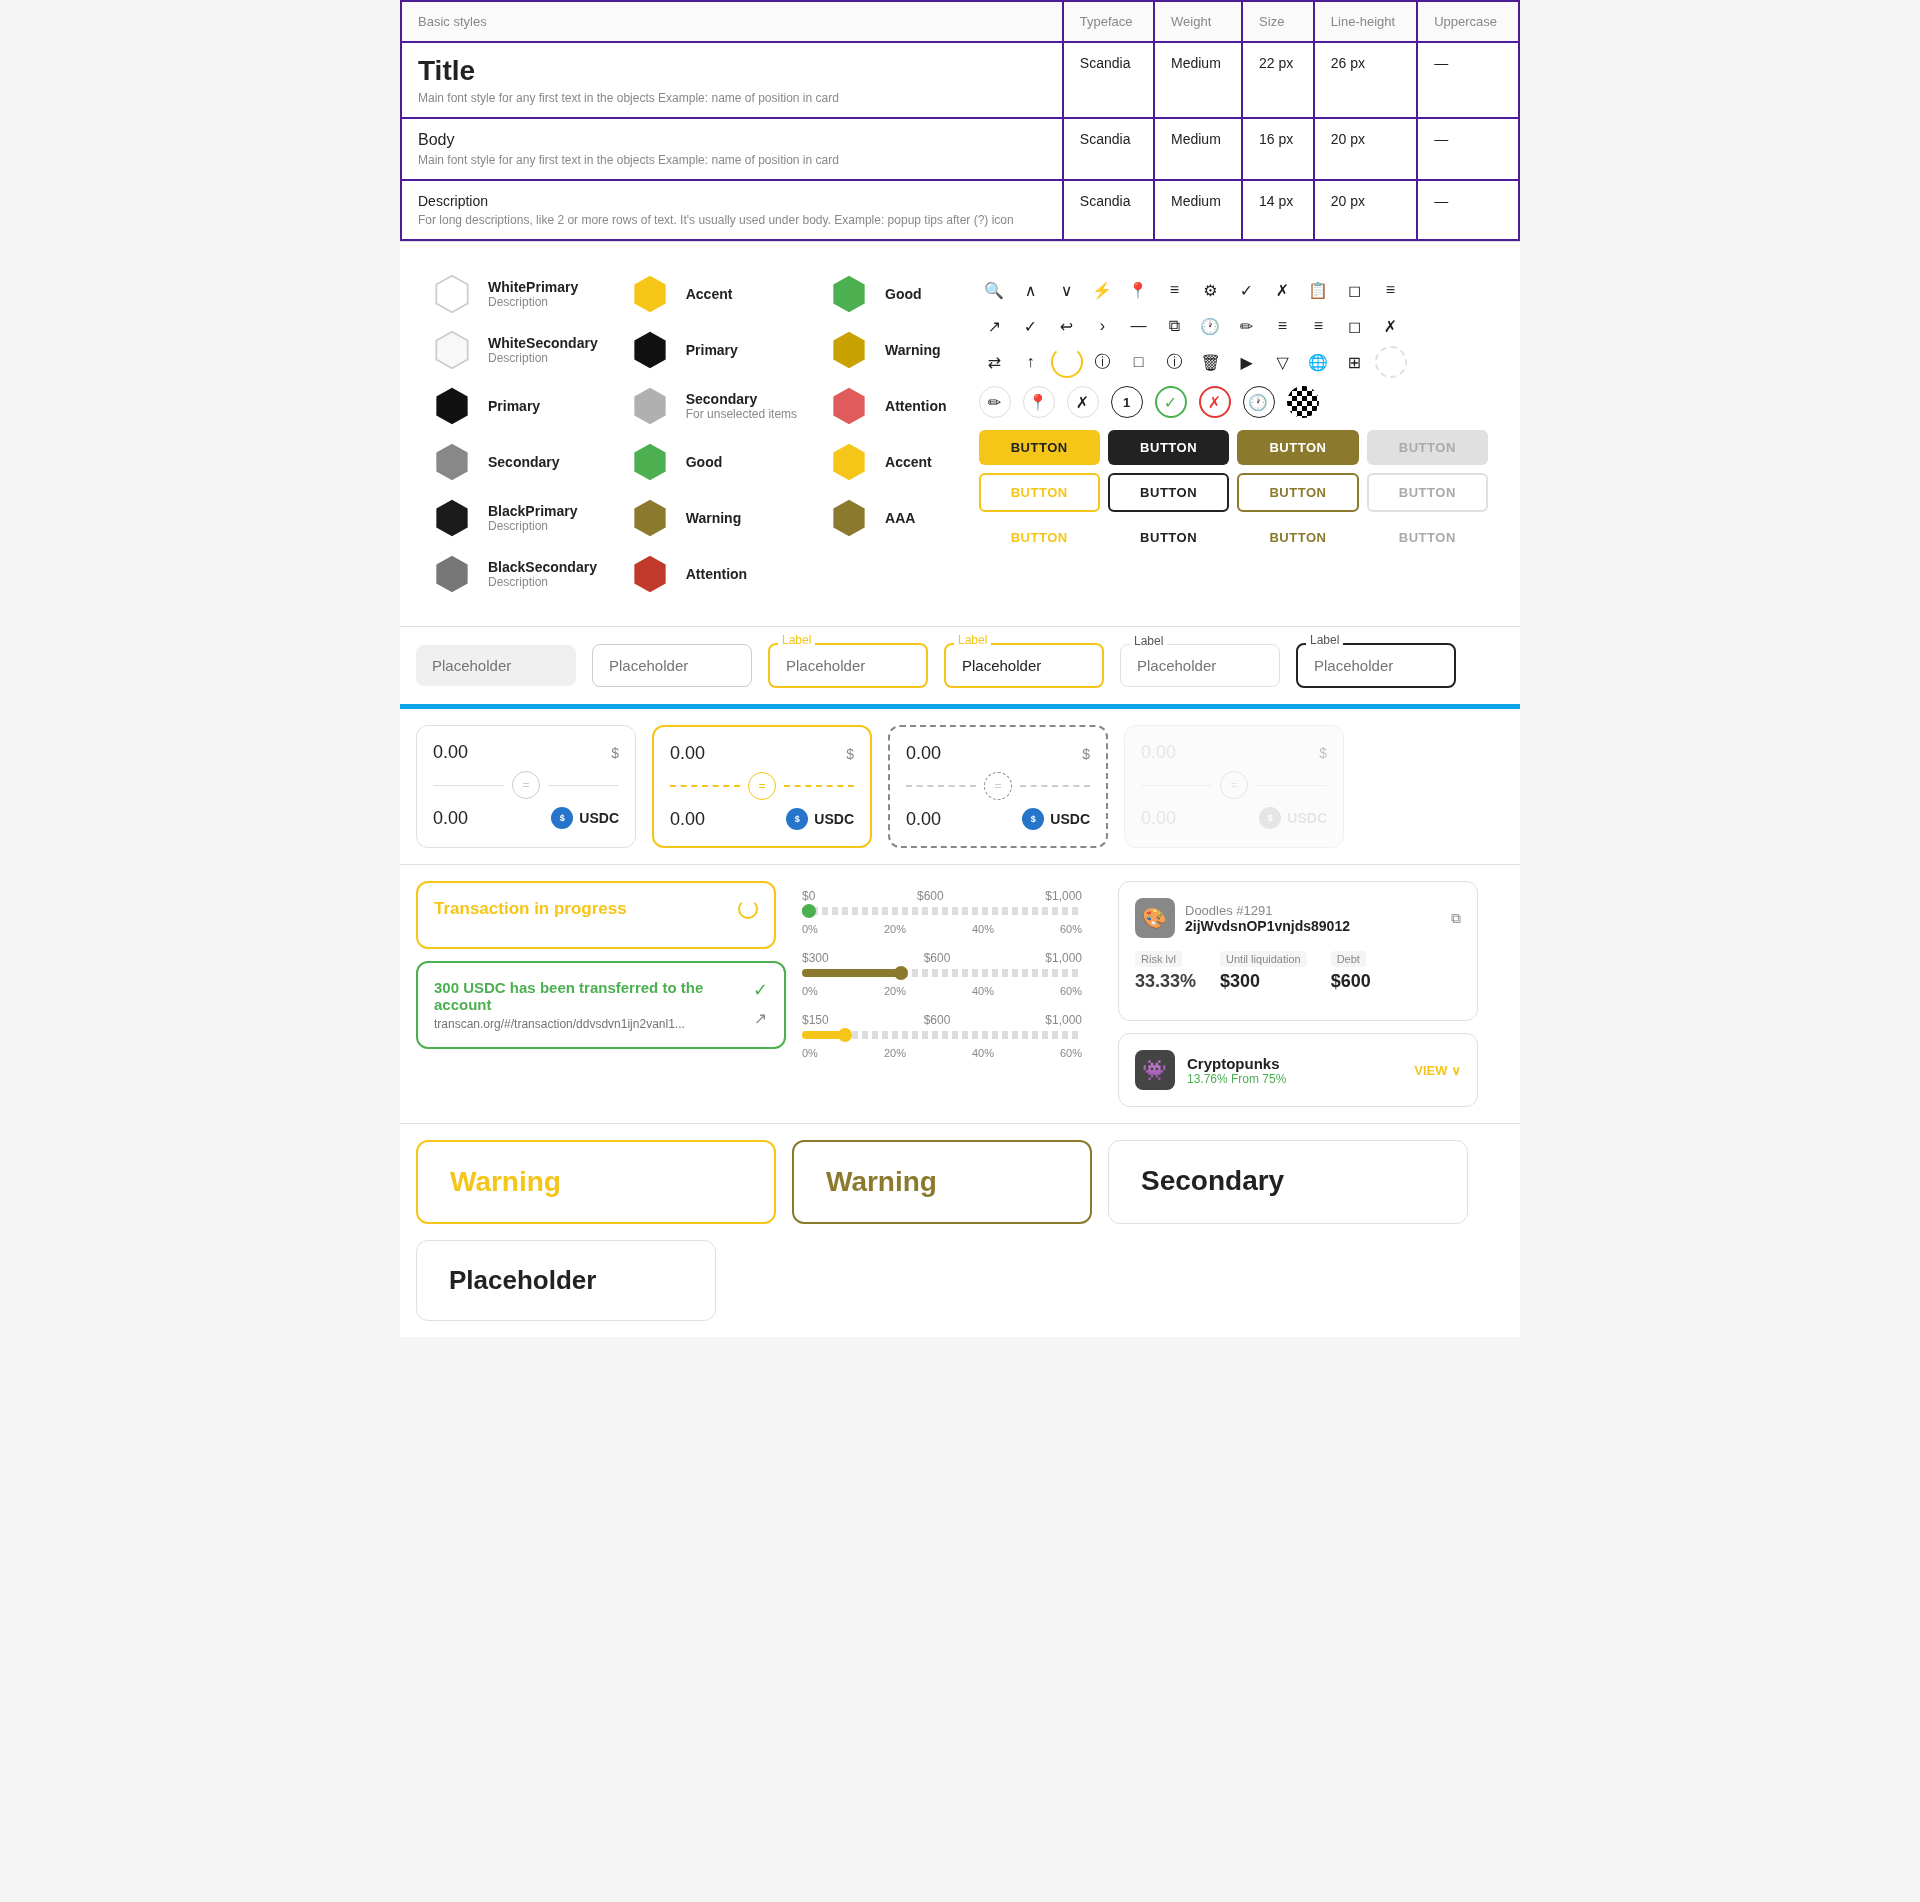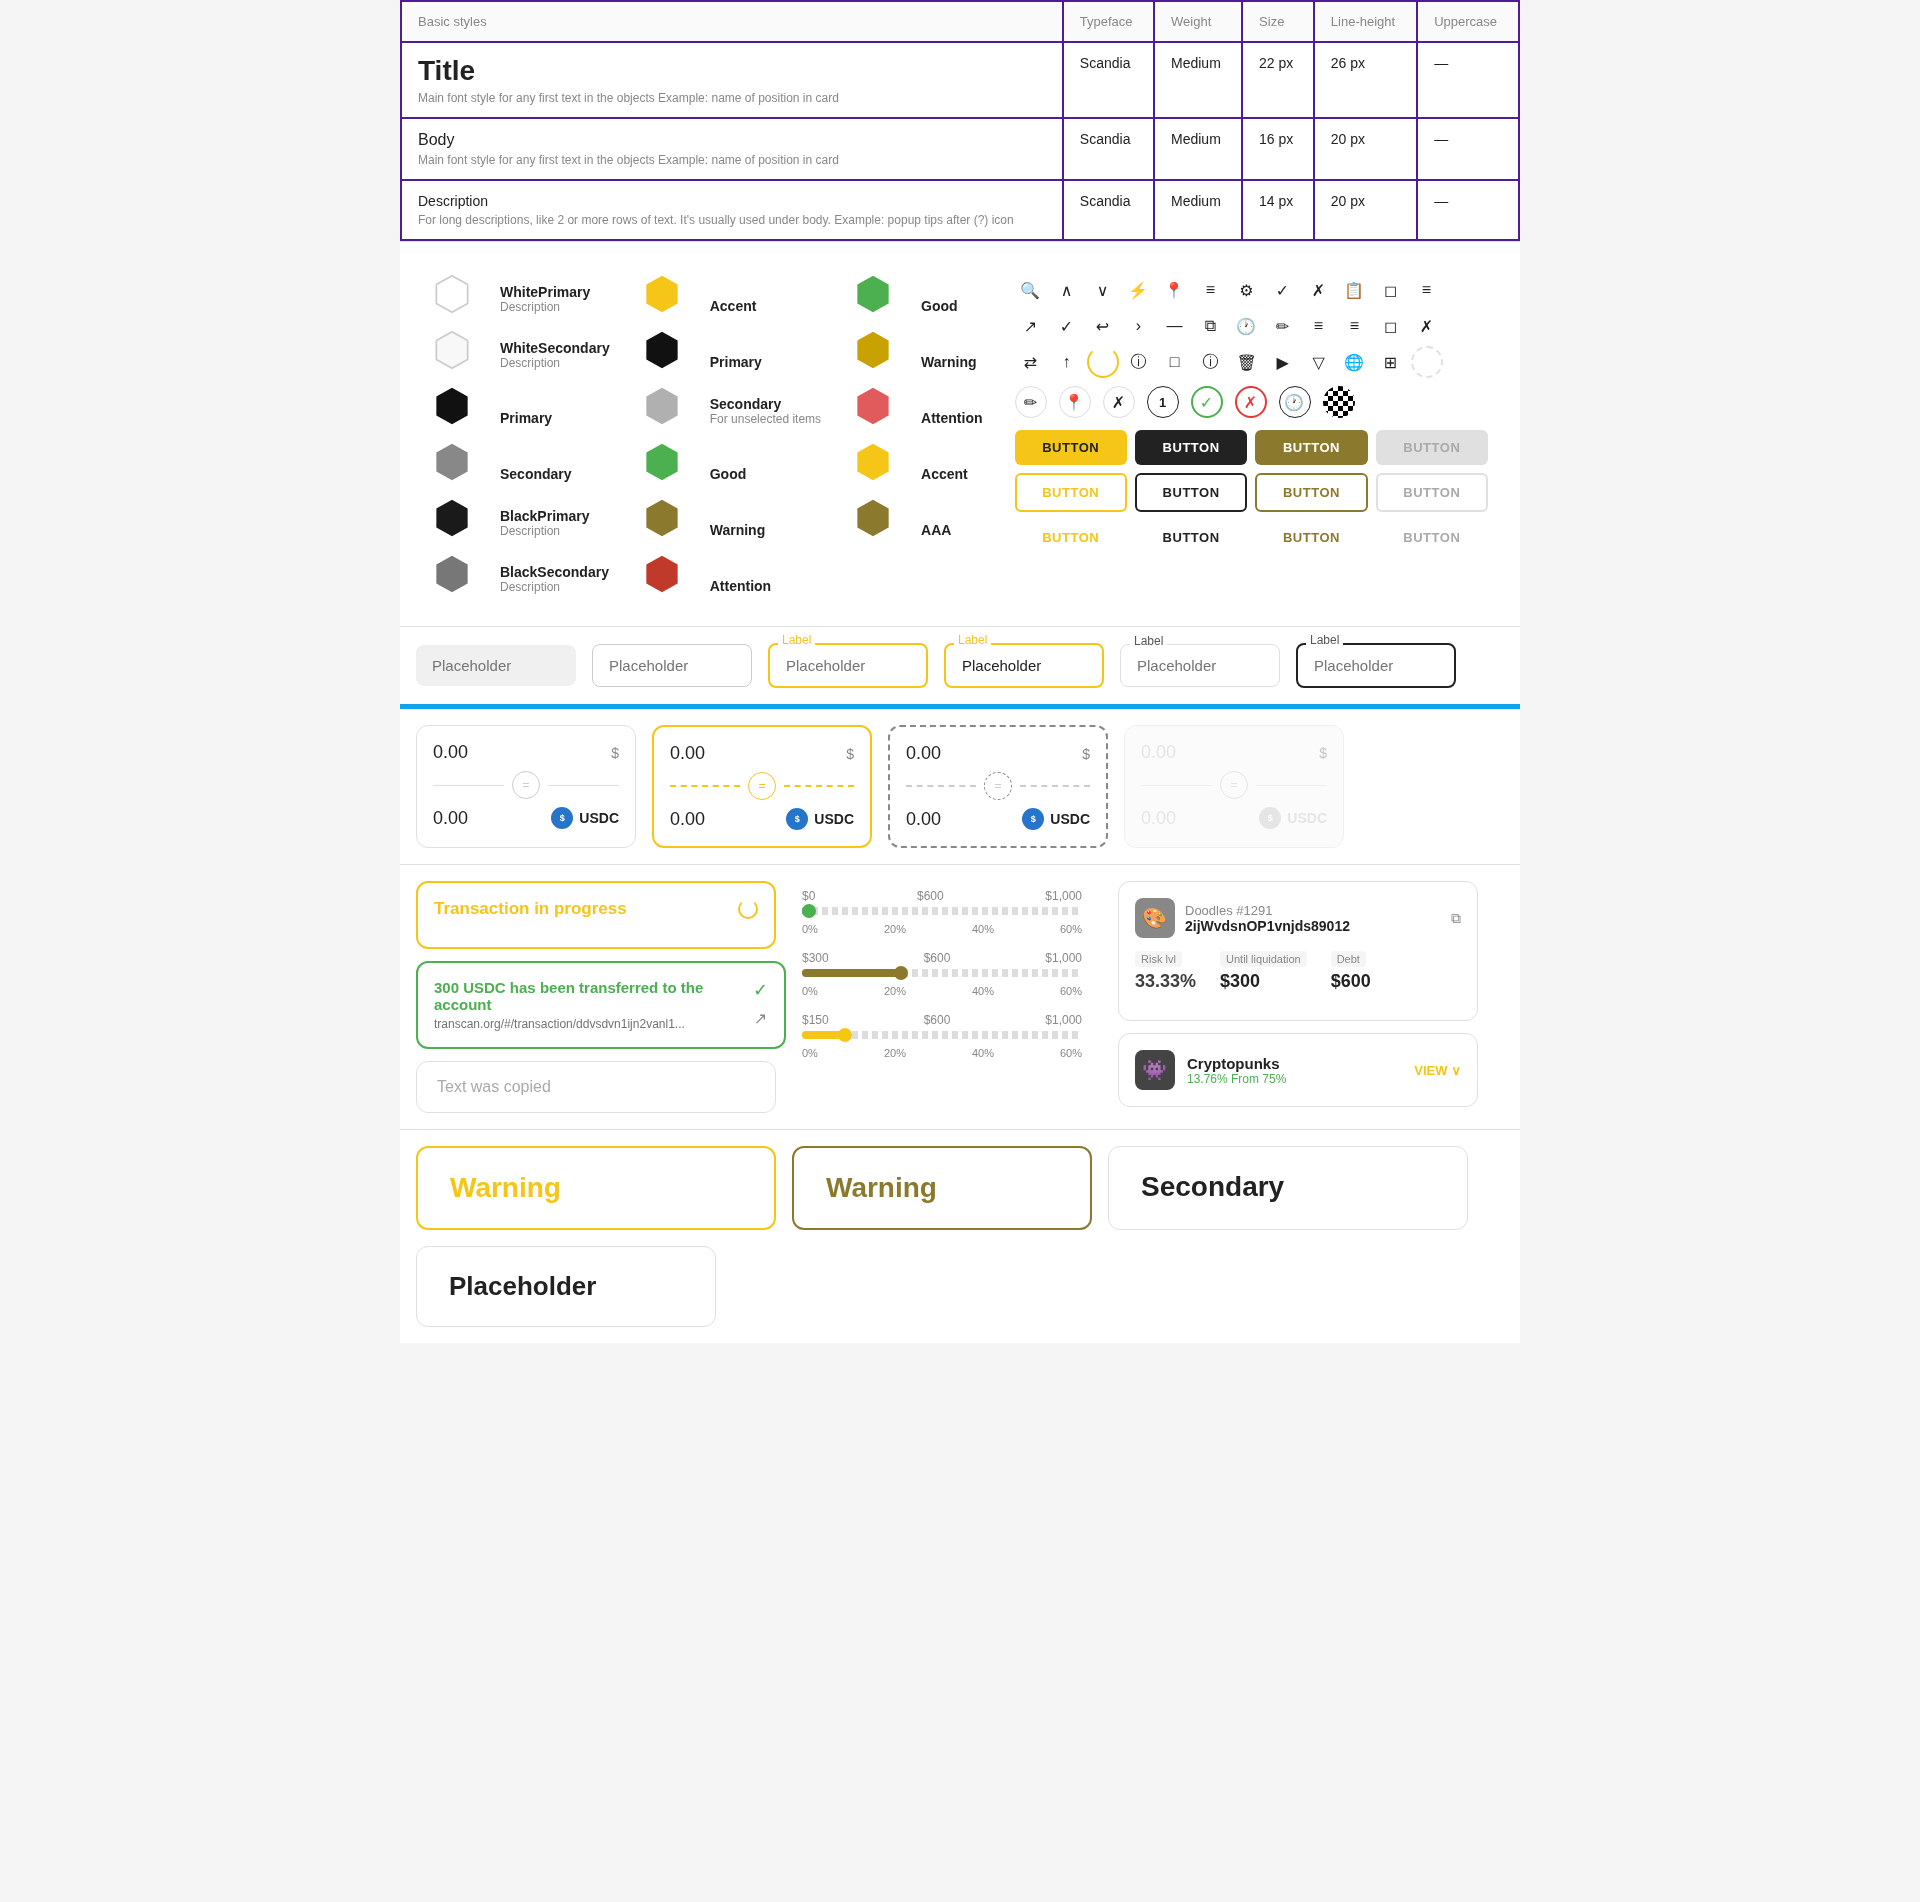--- a/index.html
+++ b/index.html
@@ -11,21 +11,21 @@
     .type-table { width: 100%; border-collapse: collapse; }
     .type-table th, .type-table td { border: 2px solid #4c1d95; padding: 12px 16px; text-align: left; vertical-align: top; }
     .type-table th { background: #fafafa; font-weight: 500; color: #888; font-size: 13px; }
     .type-title { font-size: 28px; font-weight: 600; }
     .type-body { font-size: 16px; font-weight: 500; }
     .type-desc-label { font-size: 14px; font-weight: 500; }
     .type-sub { font-size: 12px; color: #888; margin-top: 4px; }
 
     
     .color-col { display: flex; flex-direction: column; gap: 16px; padding: 16px; }
-    .color-item { display: flex; align-items: flex-end; gap: 28px; }
+    .color-item { display: flex; align-items: center; gap: 16px; }
     .color-label { font-size: 14px; font-weight: 600; }
     .color-sub { font-size: 12px; color: #888; }
 
     
     .hex-svg { width: 40px; height: 40px; }
     .icons-grid { display: grid; grid-template-columns: repeat(12, 32px); gap: 4px; }
     .icon-cell { width: 32px; height: 32px; display: flex; align-items: center; justify-content: center; font-size: 16px; border-radius: 4px; cursor: pointer; }
     .icon-cell.outlined { border: 1px solid #ddd; border-radius: 50%; }
     .icon-cell.green-check { border: 2px solid #4caf50; border-radius: 50%; color: #4caf50; }
     .icon-cell.red-x { border: 2px solid #e53935; border-radius: 50%; color: #e53935; background: #fff; }
@@ -565,23 +565,20 @@
             <div class="tx-success-title">300 USDC has been transferred to the account</div>
             <div class="tx-link">transcan.org/#/transaction/ddvsdvn1ijn2vanl1...</div>
           </div>
           <div style="display:flex; flex-direction:column; gap:8px; align-items:center;">
             <span class="check-icon">✓</span>
             <span class="tx-arrow">↗</span>
           </div>
         </div>
       </div>
 
-      <div class="text-copied-box">
-        <span>Text was copied</span>
-      </div>
     </div>
 
     <div class="progress-col" style="padding-top:8px;">
 
       <div style="margin-bottom:16px;">
         <div class="prog-labels">
           <span>$0</span>
           <span>$600</span>
           <span>$1,000</span>
         </div>

